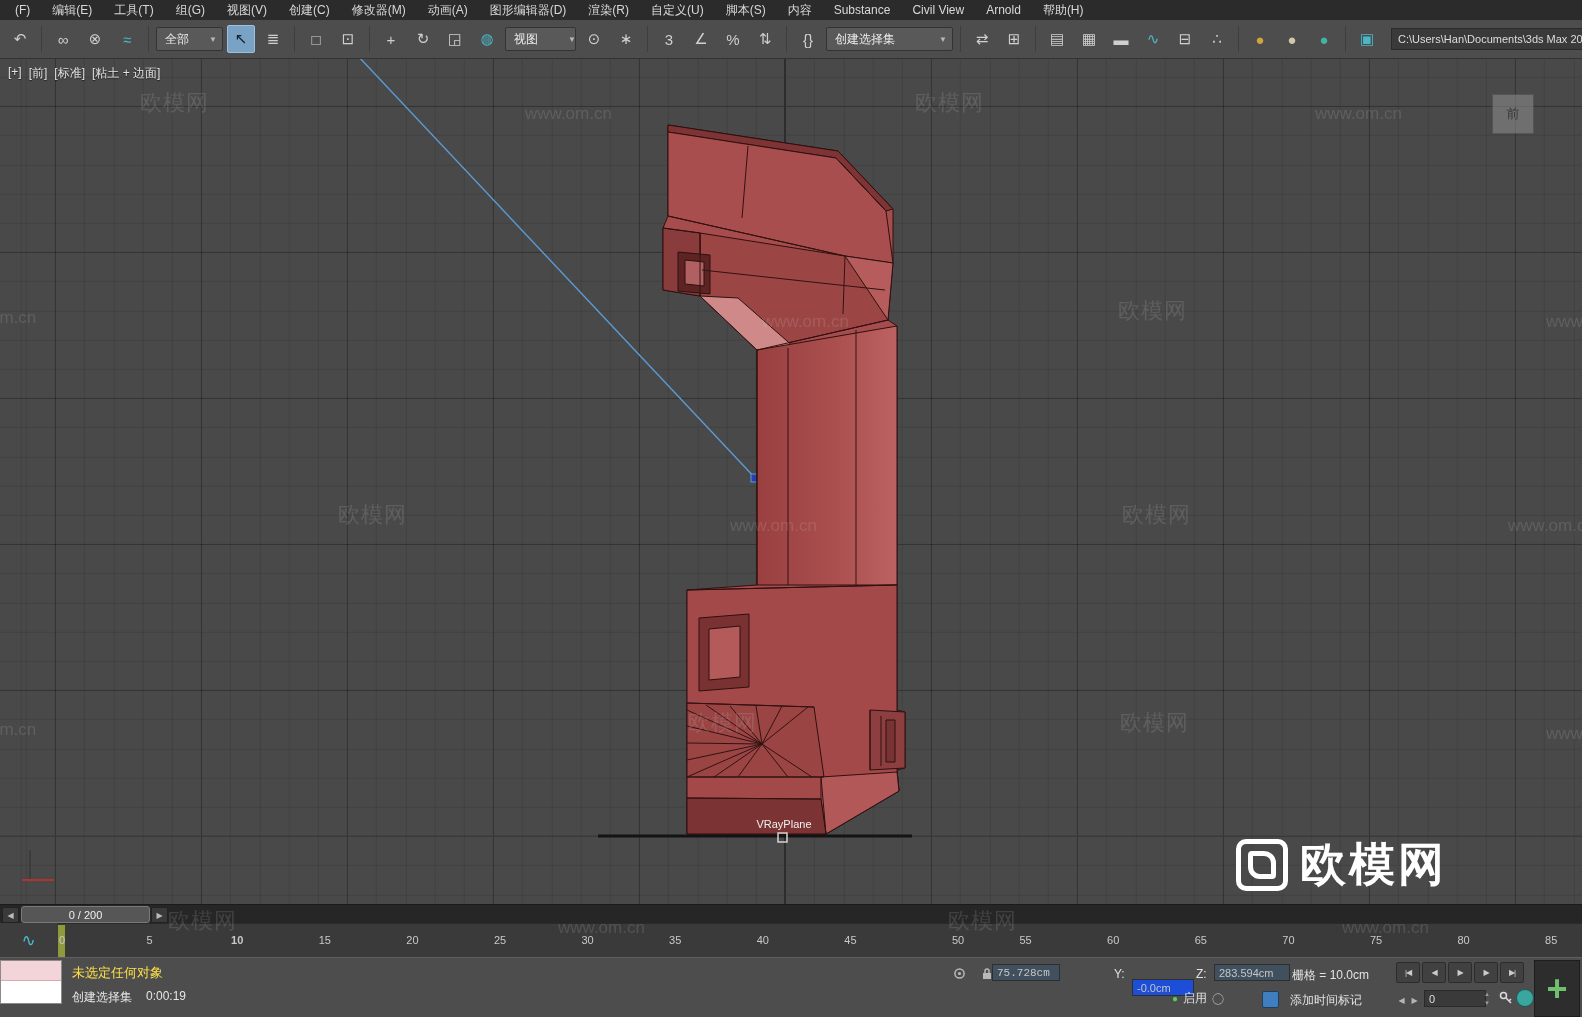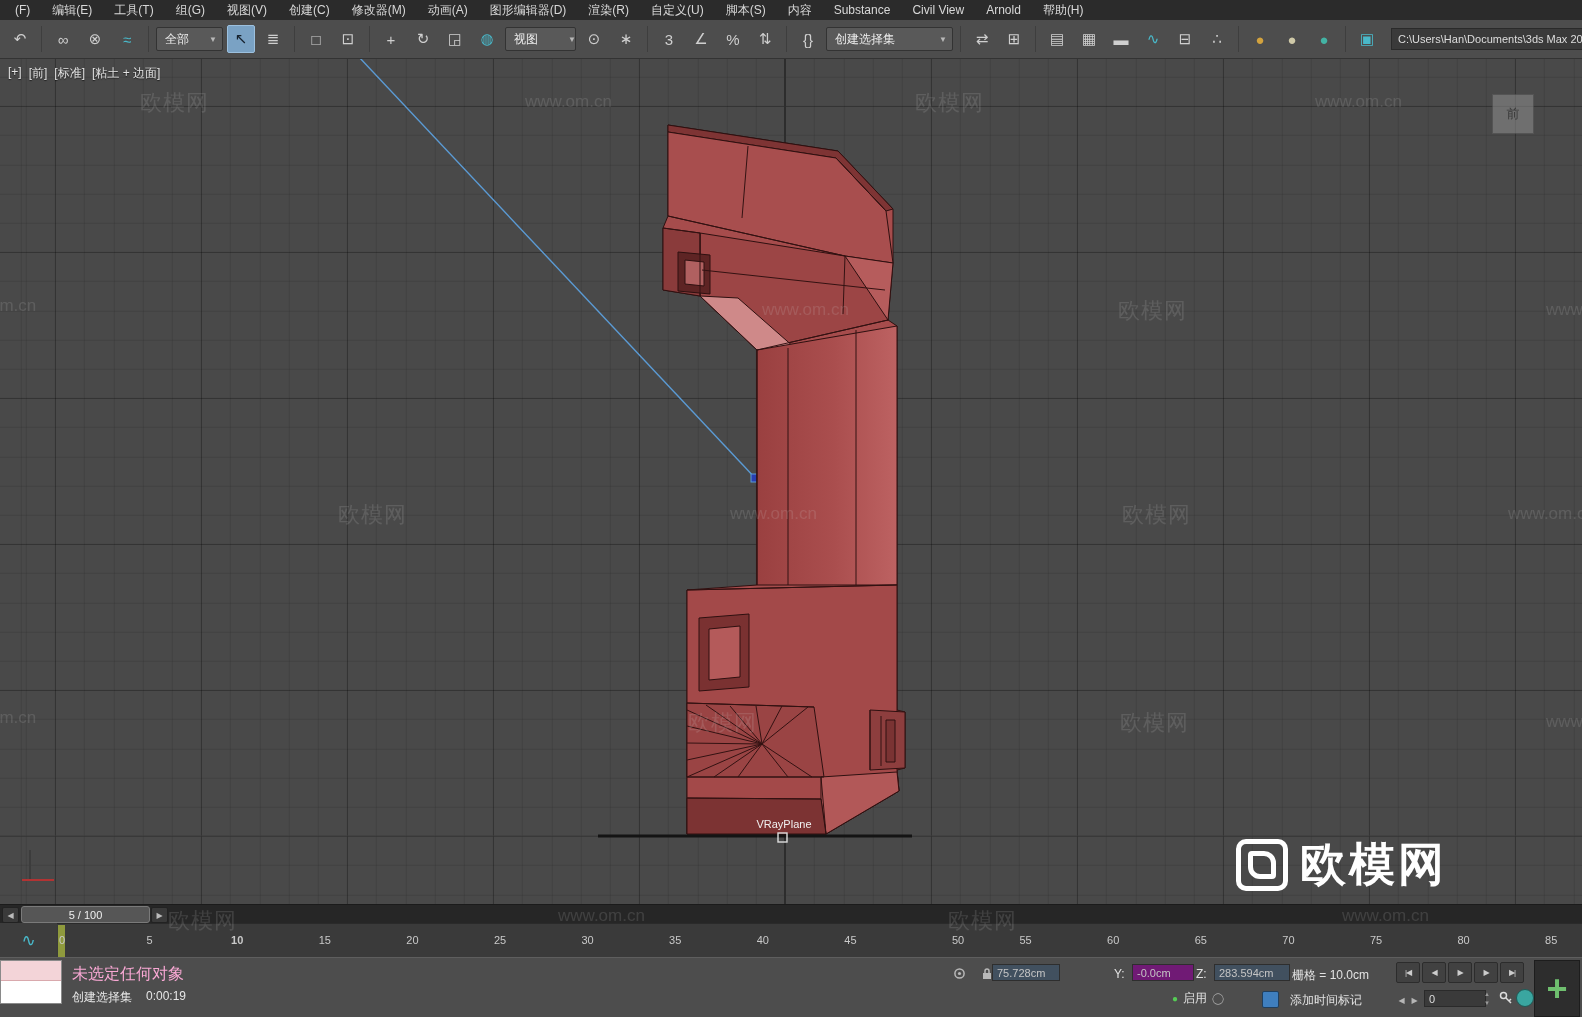--- a/index.html
+++ b/index.html
@@ -45,21 +45,21 @@
       repeating-linear-gradient(to right, rgba(0,0,0,0.10) 0 1px, transparent 1px 29.2px),
       repeating-linear-gradient(to bottom, rgba(0,0,0,0.10) 0 1px, transparent 1px 29.2px);
     background-position:55px 0,0 48px,25.8px 0,0 18.8px;
     overflow:visible;z-index:1;
   }
   #model-svg{position:absolute;left:0;top:0;z-index:3;}
   .vp-label{position:absolute;top:7px;left:8px;display:flex;gap:7px;z-index:5;}
   .vp-label span{color:#e3e3e3;font-size:12px;text-shadow:0 1px 1px rgba(0,0,0,.6);cursor:default;}
   .watermark{position:absolute;color:#d6d6d6;opacity:.15;white-space:nowrap;pointer-events:none;z-index:4;}
   .wm-brand{font-size:22px;letter-spacing:1px;}
-  .wm-url{font-size:17px;}
+  .wm-url{font-size:17px;margin-top:12px;}
   .viewcube{
     position:absolute;left:1492px;top:36px;width:40px;height:38px;background:#8f8f8f;
     opacity:.55;border:1px solid #5e5e5e;color:#2e2e2e;display:flex;align-items:center;
     justify-content:center;font-size:13px;z-index:5;cursor:pointer;
   }
   .big-brand{position:absolute;left:1236px;top:776px;display:flex;align-items:center;gap:12px;z-index:6;pointer-events:none;}
   .big-brand .logo{width:42px;height:42px;border:5px solid #fff;border-radius:10px;position:relative;}
   .big-brand .logo::after{content:"";position:absolute;left:7px;top:7px;width:18px;height:18px;border:5px solid #fff;border-radius:4px 12px 4px 12px;}
   .big-brand .brand-text{color:#fff;font-size:46px;font-weight:bold;letter-spacing:3px;}
   
@@ -84,30 +84,30 @@
     position:absolute;left:0;top:0;width:57px;height:34px;background:#3d3d3d;border-right:1px solid #242424;
     color:#49b8c9;display:flex;align-items:center;justify-content:center;font-size:17px;cursor:pointer;
   }
   #ruler{position:absolute;left:57px;top:0;right:0;height:34px;background:#3a3a3a;border-top:1px solid #2a2a2a;cursor:pointer;}
   .frame-marker{position:absolute;left:1px;top:1px;width:7px;height:32px;background:#8f9a3d;}
   .tick-label{position:absolute;top:10px;transform:translateX(-50%);color:#c9c9c9;font-size:11px;}
   
   #statusbar{position:absolute;top:957px;left:0;width:100%;height:60px;background:#4d4d4d;border-top:1px solid #5e5e5e;z-index:9;}
   .mini-listener{position:absolute;left:0;top:2px;width:62px;height:44px;background:#fff;border:1px solid #8a8a8a;box-sizing:border-box;}
   .mini-listener .pink{height:19px;background:#f3d4d8;border-bottom:1px solid #d9a9ad;}
-  .status-line1{position:absolute;left:72px;top:6px;color:#f9a8d4;font-size:16px;font-family:Liberation Serif, serif;}
+  .status-line1{position:absolute;left:72px;top:6px;color:#fde047;font-size:13px;font-family:Liberation Serif, serif;}
   .status-line2{position:absolute;left:72px;top:31px;color:#e6e6e6;font-size:12px;display:flex;gap:14px;}
   .icon-btn-sm{position:absolute;top:6px;width:22px;height:18px;display:flex;align-items:center;justify-content:center;cursor:pointer;}
   .coord-label{position:absolute;top:9px;color:#e2e2e2;font-size:12px;}
   .coord-field{
     position:absolute;top:6px;height:15px;border:1px solid #2e2e2e;color:#c4c4c4;font-size:11px;
     padding:0 4px;outline:none;font-family:"Liberation Sans","DejaVu Sans",sans-serif;
   }
   .coord-field.sel{background:#41505f;}
-  .coord-field.plain{background:#701a75;}
+  .coord-field.plain{background:#1d4ed8;margin-top:15px;}
   .grid-label{position:absolute;left:1292px;top:9px;color:#e2e2e2;font-size:12px;}
   #playback{position:absolute;left:1396px;top:4px;display:flex;gap:2px;}
   .pb-btn{
     width:22px;height:19px;background:#414141;border:1px solid #2c2c2c;border-radius:2px;color:#ccc;
     font-size:8px;display:flex;align-items:center;justify-content:center;cursor:pointer;letter-spacing:-1px;
   }
   .enable-group{position:absolute;left:1172px;top:32px;display:flex;align-items:center;gap:5px;font-size:12px;color:#e2e2e2;}
   .enable-dot{color:#55cc55;font-size:10px;}
   .enable-ring{color:#ababab;font-size:11px;}
   .cube-icon{position:absolute;left:1262px;top:33px;width:15px;height:15px;background:#3f7fbf;border:1px solid #203f5e;border-radius:2px;cursor:pointer;}
@@ -280,21 +280,21 @@
     <span class="watermark wm-brand" style="left: 1122px; top: 442px;">欧模网</span>
     <span class="watermark wm-url" style="left: 1508px; top: 446px;">www.om.cn</span>
     <span class="watermark wm-url" style="left: -10px; top: 650px;">om.cn</span>
     <span class="watermark wm-brand" style="left: 688px; top: 650px;">欧模网</span>
     <span class="watermark wm-brand" style="left: 1120px; top: 650px;">欧模网</span>
     <span class="watermark wm-url" style="left: 1546px; top: 654px;">www</span>
   </div>
 
 <div id="time-slider-row">
   <div class="ts-arrow" style="left:2px;">◀</div>
-  <div class="ts-handle">5 / 100</div>
+  <div class="ts-handle">0 / 200</div>
   <div class="ts-arrow" style="left:151px;">▶</div>
 </div>
 <div id="wm-bottom">
     <span class="watermark wm-brand" style="left: 168px; top: 0px;">欧模网</span>
     <span class="watermark wm-url" style="left: 558px; top: 0px;">www.om.cn</span>
     <span class="watermark wm-brand" style="left: 948px; top: 0px;">欧模网</span>
     <span class="watermark wm-url" style="left: 1342px; top: 0px;">www.om.cn</span>
   </div>
 
 <div id="trackbar">
@@ -341,21 +341,21 @@
       </svg>
   </div>
   <div class="icon-btn-sm" style="left:976px;">
     <svg width="12" height="13">
         <rect x="2" y="6" width="8" height="6" fill="#b8b8b8"></rect>
         <path d="M4,6 V4 a2,2 0 0 1 4,0 V6" stroke="#b8b8b8" fill="none" stroke-width="1.5"></path>
       </svg>
   </div>
 
   <span class="coord-label" style="left:1022px;">X:</span>
-  <input class="coord-field sel" style="left: 992px; width: 58px;" readonly="" value="75.728cm">
+  <input class="coord-field sel" style="left: 992px; width: 58px; font-family: Liberation Mono, monospace;" readonly="" value="75.728cm">
   <span class="coord-label" style="left:1114px;">Y:</span>
   <input class="coord-field plain" style="left: 1132px; width: 52px;" readonly="" value="-0.0cm">
   <span class="coord-label" style="left:1196px;">Z:</span>
   <input class="coord-field sel" style="left: 1214px; width: 66px;" readonly="" value="283.594cm">
 
   <span class="grid-label">栅格 = 10.0cm</span>
 
   <div id="playback">
       <div class="pb-btn">|◀</div>
       <div class="pb-btn">◀</div>

